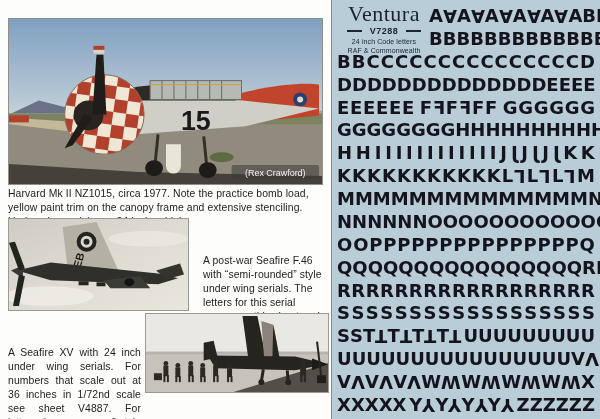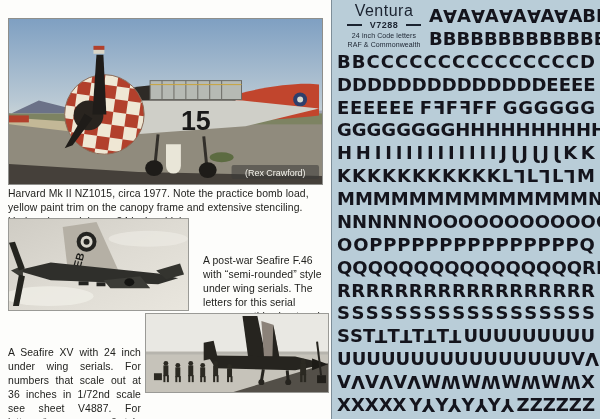--- a/index.html
+++ b/index.html
@@ -31,21 +31,21 @@
   .decal-panel {
     position:absolute; left:331px; top:0; width:269px; height:419px;
     background:var(--sheet-bg, #b9cdd8);
     border-left:1px solid #7e8e99; box-sizing:border-box;
   }
   .sheet-header {
     position:absolute; left:5px; top:3px; width:94px; text-align:center;
     color:#1b2330; z-index:2;
   }
   .brand {
-    font-family:Liberation Sans, sans-serif; font-size:16px; line-height:1;
+    font-family:Liberation Serif, serif; font-size:22px; line-height:1;
     letter-spacing:.5px;
   }
   .code-line { display:flex; align-items:center; justify-content:center; gap:8px; margin-top:1px; }
   .code-line .dash { width:15px; height:2px; background:#1b2330; }
   .code { font-size:9px; font-weight:bold; letter-spacing:.5px; }
   .subtitle { font-size:7px; line-height:1.25; margin-top:2px; letter-spacing:.1px; }
 
   .decal-rows {
     position:absolute; left:5px; right:5px; top:6px; bottom:4px;
     display:flex; flex-direction:column; justify-content:space-between;

